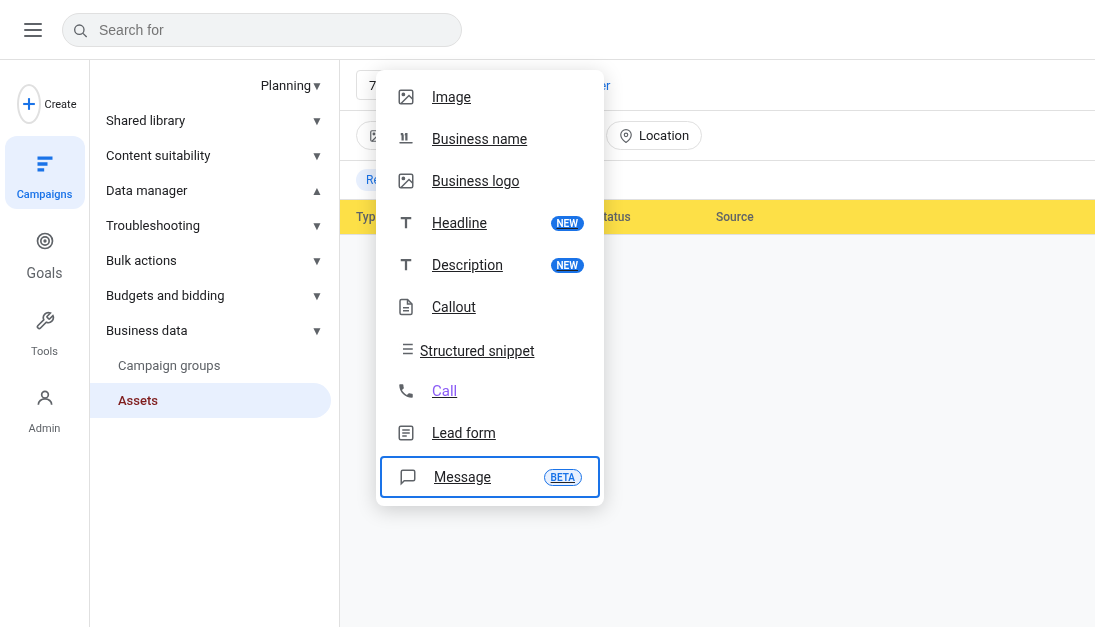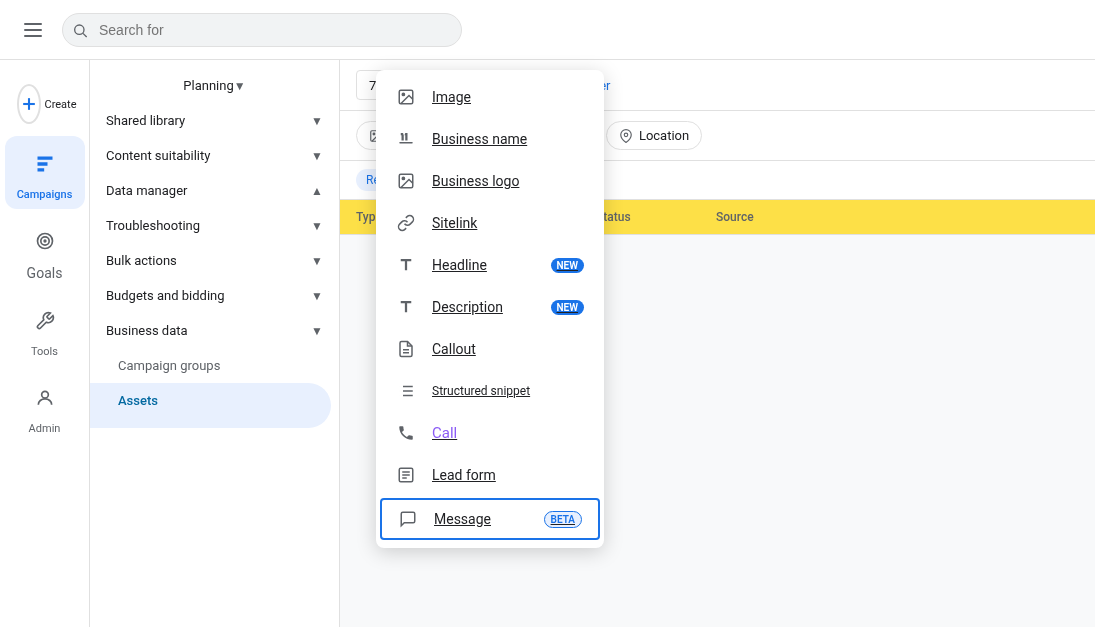--- a/index.html
+++ b/index.html
@@ -78,21 +78,21 @@
           <circle cx="12" cy="8" r="4"></circle>
           <path d="M4 20c0-4 3.6-7 8-7s8 3 8 7"></path>
         </svg>
     </div>
     <span style="font-size:11px;color:#5f6368;text-align:center;">Admin</span>
   </div>
 </div>
 
 <div style="position:absolute;top:60px;left:90px;width:250px;bottom:0;background:#fff;border-right:1px solid #e0e0e0;overflow-y:auto;z-index:4;padding:8px 0;">
 
-  <div style="display:flex;justify-content:center;align-items:center;padding:10px 16px;cursor:pointer;font-size:13px;color:#202124;">
+  <div style="display:flex;justify-content:flex-end;align-items:center;padding:10px 16px;cursor:pointer;font-size:13px;color:#202124;">
     <span>Planning</span>
     <span style="color:#5f6368;font-size:12px;">▼</span>
   </div>
 
   <div style="display:flex;justify-content:space-between;align-items:center;padding:10px 16px;cursor:pointer;font-size:13px;color:#202124;">
     <span>Shared library</span>
     <span style="color:#5f6368;font-size:12px;">▼</span>
   </div>
 
   <div style="display:flex;justify-content:space-between;align-items:center;padding:10px 16px;cursor:pointer;font-size:13px;color:#202124;">
@@ -122,21 +122,21 @@
 
   <div style="display:flex;justify-content:space-between;align-items:center;padding:10px 16px;cursor:pointer;font-size:13px;color:#202124;">
     <span>Business data</span>
     <span style="color:#5f6368;font-size:12px;">▼</span>
   </div>
 
   <div style="padding:10px 16px 10px 28px;font-size:13px;color:#5f6368;cursor:pointer;">
     <span>Campaign groups</span>
   </div>
 
-  <div style="padding:10px 16px 20px 28px;font-size:13px;color:#0369a1;cursor:pointer;background:#e8f0fe;border-radius:0 24px 24px 0;margin-right:8px;font-weight:500;">
+  <div style="padding:10px 16px 10px 28px;font-size:13px;color:#7f1d1d;cursor:pointer;background:#e8f0fe;border-radius:0 24px 24px 0;margin-right:8px;font-weight:500;">
     <span>Assets</span>
   </div>
 </div>
 
 <div style="position:absolute;top:60px;left:340px;right:0;bottom:0;background:#f8f9fa;overflow:hidden;">
 
   <div style="background:#fff;border-bottom:1px solid #e0e0e0;padding:10px 16px;display:flex;gap:8px;flex-wrap:wrap;align-items:center;">
 
     <div style="display:flex;align-items:center;gap:6px;padding:6px 12px;border:1px solid #e0e0e0;border-radius:4px;background:#fff;font-size:13px;cursor:pointer;">
       <span>7)</span>
@@ -234,29 +234,20 @@
     <span style="width:20px;height:20px;display:flex;align-items:center;justify-content:center;">
       <svg width="18" height="18" viewBox="0 0 24 24" fill="none" stroke="#5f6368" stroke-width="2">
           <rect x="3" y="3" width="18" height="18" rx="2"></rect>
           <circle cx="8.5" cy="8.5" r="1.5" fill="#5f6368"></circle>
           <polyline points="21,15 16,10 5,21"></polyline>
         </svg>
     </span>
     <span>Business logo</span>
   </div>
 
-  <div style="display:flex;align-items:center;gap:16px;padding:11px 20px;cursor:pointer;font-size:14px;color:#202124;">
-    <span style="width:20px;height:20px;display:flex;align-items:center;justify-content:center;">
-      <svg width="18" height="18" viewBox="0 0 24 24" fill="none" stroke="#5f6368" stroke-width="2">
-          <path d="M10 13a5 5 0 0 0 7.54.54l3-3a5 5 0 0 0-7.07-7.07l-1.72 1.71"></path>
-          <path d="M14 11a5 5 0 0 0-7.54-.54l-3 3a5 5 0 0 0 7.07 7.07l1.71-1.71"></path>
-        </svg>
-    </span>
-    <span>Sitelink</span>
-  </div>
 
   <div style="display:flex;align-items:center;gap:16px;padding:11px 20px;cursor:pointer;font-size:14px;color:#202124;">
     <span style="width:20px;height:20px;display:flex;align-items:center;justify-content:center;">
       <svg width="18" height="18" viewBox="0 0 24 24" fill="#5f6368">
           <path d="M5 4v3h5.5v12h3V7H19V4z"></path>
         </svg>
     </span>
     <span>Headline</span>
     <span style="background:#1a73e8;color:#fff;font-size:10px;font-weight:600;padding:2px 6px;border-radius:10px;margin-left:auto;">NEW</span>
   </div>
@@ -276,21 +267,21 @@
       <svg width="18" height="18" viewBox="0 0 24 24" fill="none" stroke="#5f6368" stroke-width="2">
           <path d="M14 2H6a2 2 0 0 0-2 2v16a2 2 0 0 0 2 2h12a2 2 0 0 0 2-2V8z"></path>
           <polyline points="14,2 14,8 20,8"></polyline>
           <line x1="16" y1="13" x2="8" y2="13"></line>
           <line x1="16" y1="17" x2="8" y2="17"></line>
         </svg>
     </span>
     <span>Callout</span>
   </div>
 
-  <div style="display:flex;align-items:center;gap:16px;padding:11px 20px;cursor:pointer;font-size:12px;color:#202124;">
+  <div style="display:flex;align-items:flex-end;gap:4px;padding:11px 20px;cursor:pointer;font-size:14px;color:#202124;">
     <span style="width:20px;height:20px;display:flex;align-items:center;justify-content:center;">
       <svg width="18" height="18" viewBox="0 0 24 24" fill="none" stroke="#5f6368" stroke-width="2">
           <line x1="8" y1="6" x2="21" y2="6"></line>
           <line x1="8" y1="12" x2="21" y2="12"></line>
           <line x1="8" y1="18" x2="21" y2="18"></line>
           <line x1="3" y1="6" x2="3.01" y2="6"></line>
           <line x1="3" y1="12" x2="3.01" y2="12"></line>
           <line x1="3" y1="18" x2="3.01" y2="18"></line>
         </svg>
     </span>

